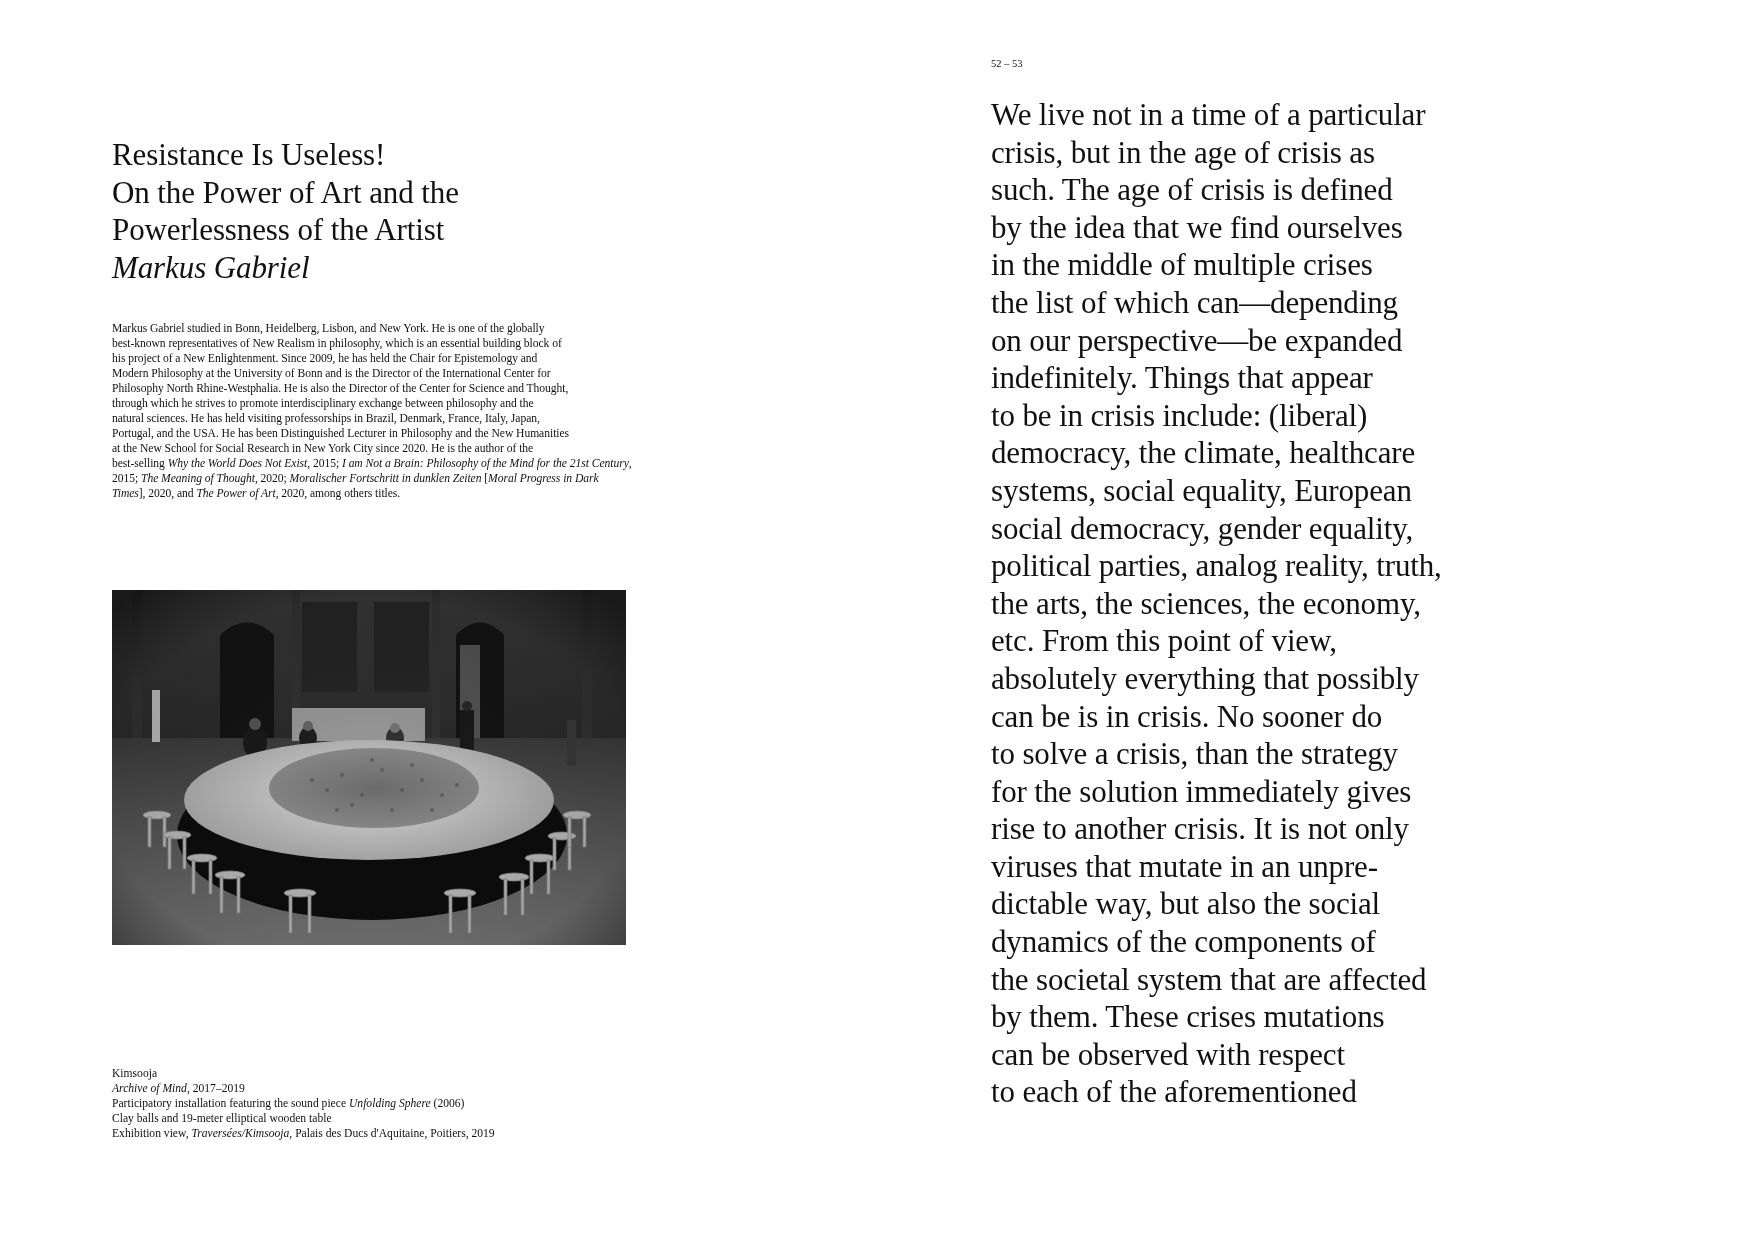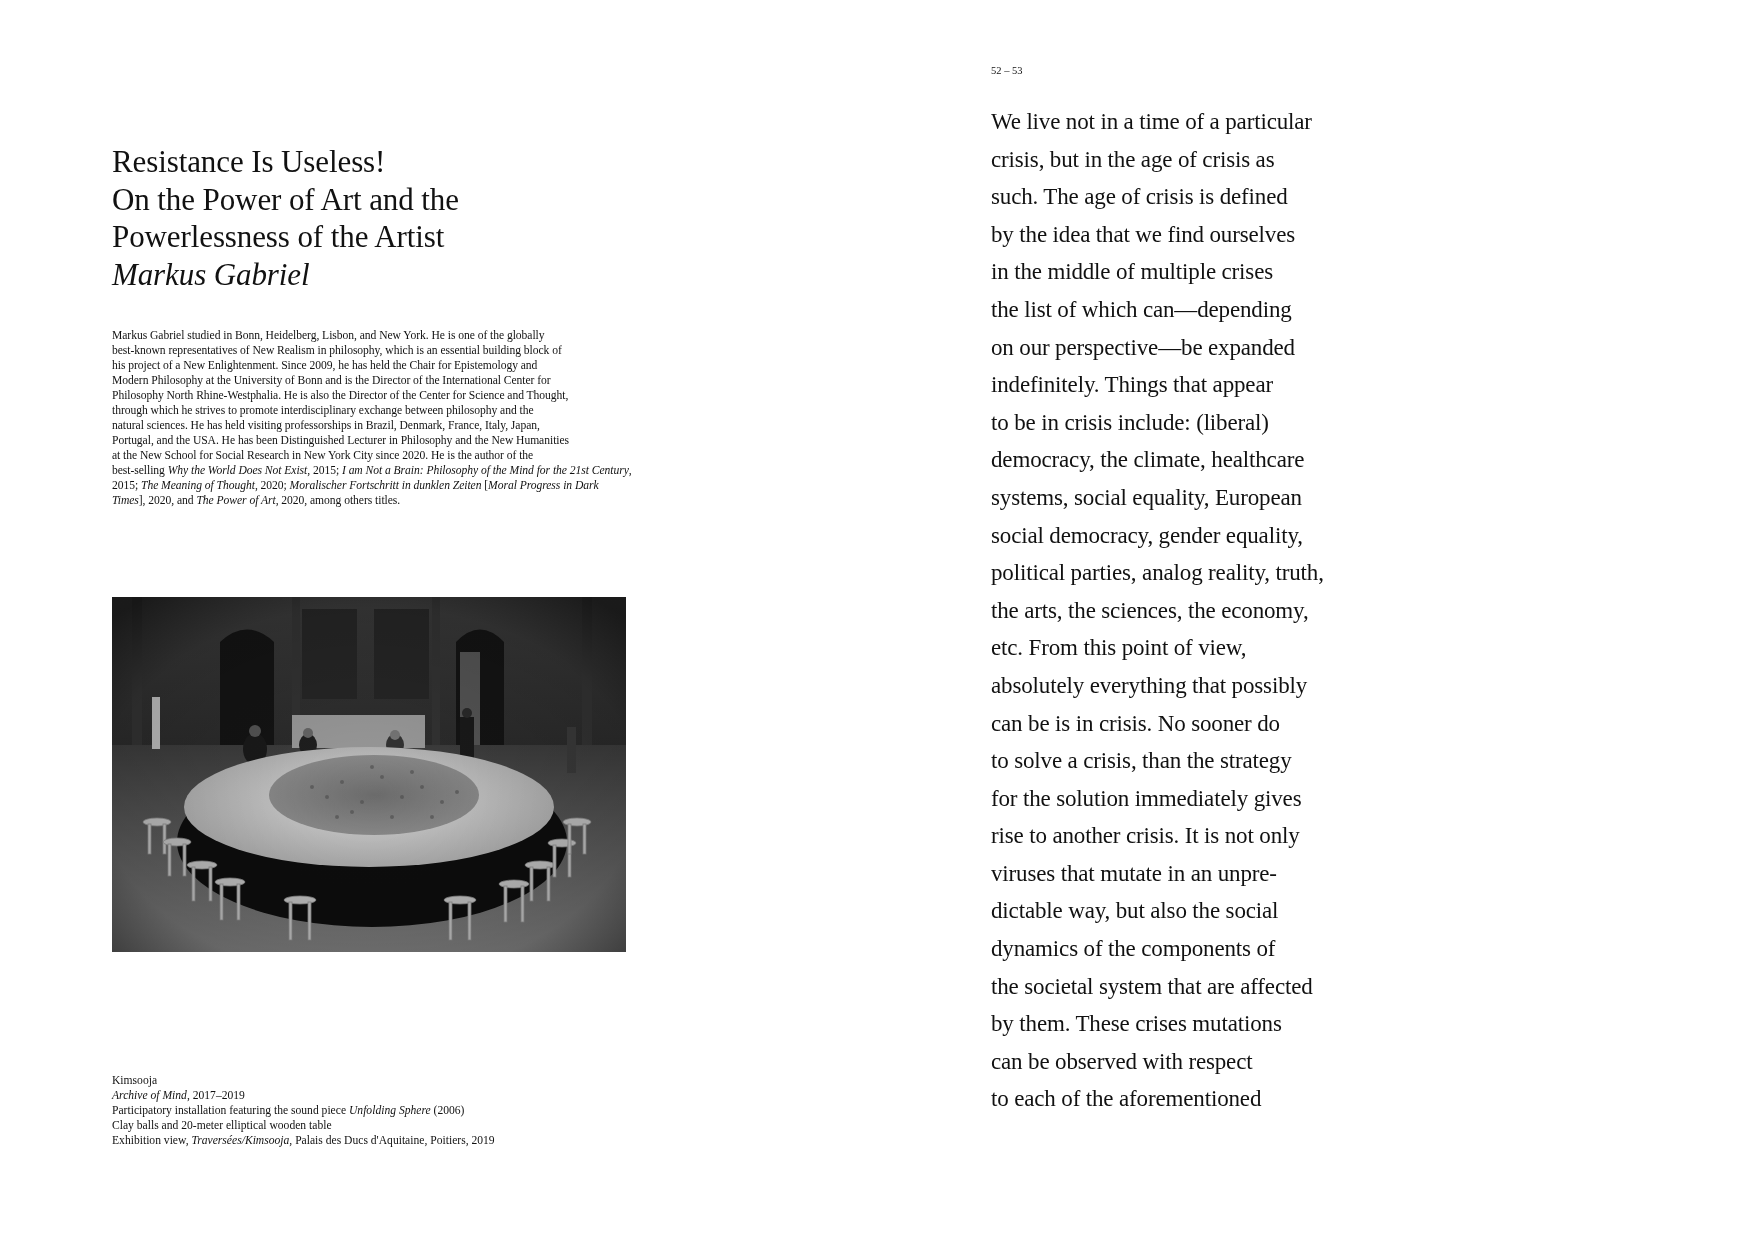--- a/index.html
+++ b/index.html
@@ -15,21 +15,21 @@
       color: #111111;
       font-family: "Liberation Serif", "DejaVu Serif", serif;
     }
     .spread {
       position: absolute;
       left: 0; top: 0;
       width: 1754px; height: 1239px;
     }
     .page {
       position: absolute;
-      top: 15px;
+      top: 8px;
       height: 1090px;
     }
     .page-left { left: 0; width: 877px; }
     .page-right { left: 877px; width: 877px; }
 
     
     .title-block {
       position: absolute;
       left: 112px;
       top: 88px;
@@ -87,21 +87,21 @@
       top: 50px;
       font-size: 10.5px;
       line-height: 12px;
       white-space: nowrap;
     }
     .body-text {
       position: absolute;
       left: 114px;
       top: 88px;
       width: 560px;
-      font-size: 23px;
+      font-size: 31px;
       line-height: 37.6px;
       letter-spacing: -0.15px;
     }
     .body-line { display: block; white-space: nowrap; }
   </style>
 </head>
 <body>
 
 <div class="spread">
 
@@ -261,21 +261,21 @@
         </g>
 
         <rect x="0" y="0" width="514" height="355" fill="url(#vign)"></rect>
       </svg>
     </div>
 
     <div class="caption" id="caption">
         <span class="caption-line"><span>Kimsooja</span></span>
         <span class="caption-line"><em>Archive of Mind</em><span>, 2017–2019</span></span>
         <span class="caption-line"><span>Participatory installation featuring the sound piece </span><em>Unfolding Sphere</em><span> (2006)</span></span>
-        <span class="caption-line"><span>Clay balls and 20-meter elliptical wooden table</span></span>
+        <span class="caption-line"><span>Clay balls and 19-meter elliptical wooden table</span></span>
         <span class="caption-line"><span>Exhibition view, </span><em>Traversées/Kimsooja</em><span>, Palais des Ducs d'Aquitaine, Poitiers, 2019</span></span>
       </div>
   </div>
 
   <div class="page page-right">
     <div class="page-number">52 – 53</div>
     <div class="body-text" id="body-text">
         <span class="body-line">We live not in a time of a particular</span>
         <span class="body-line">crisis, but in the age of crisis as</span>
         <span class="body-line">such. The age of crisis is defined</span>

